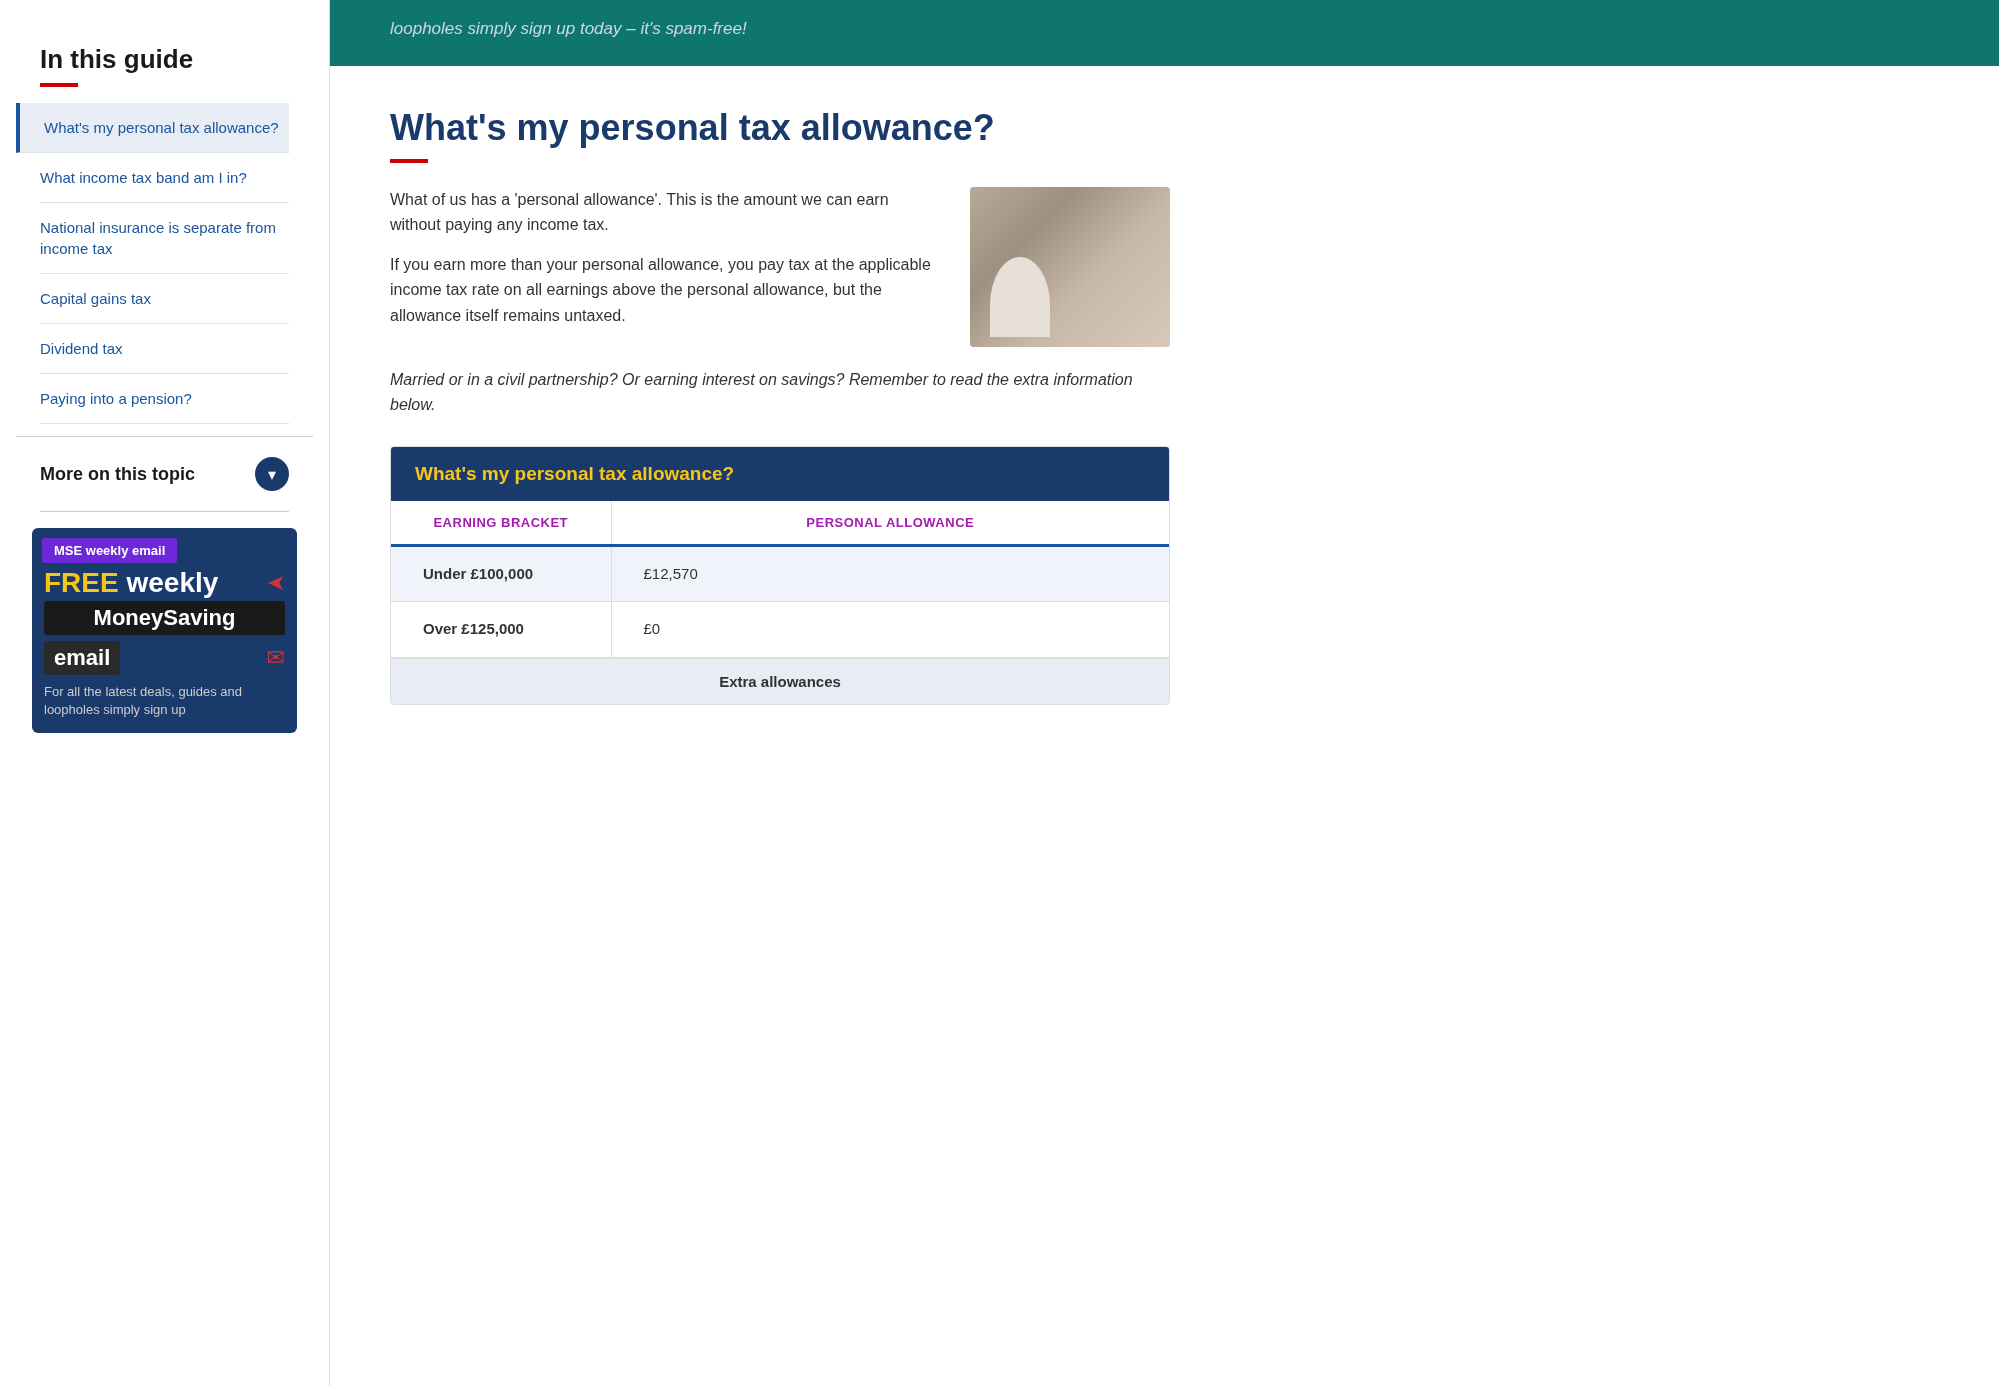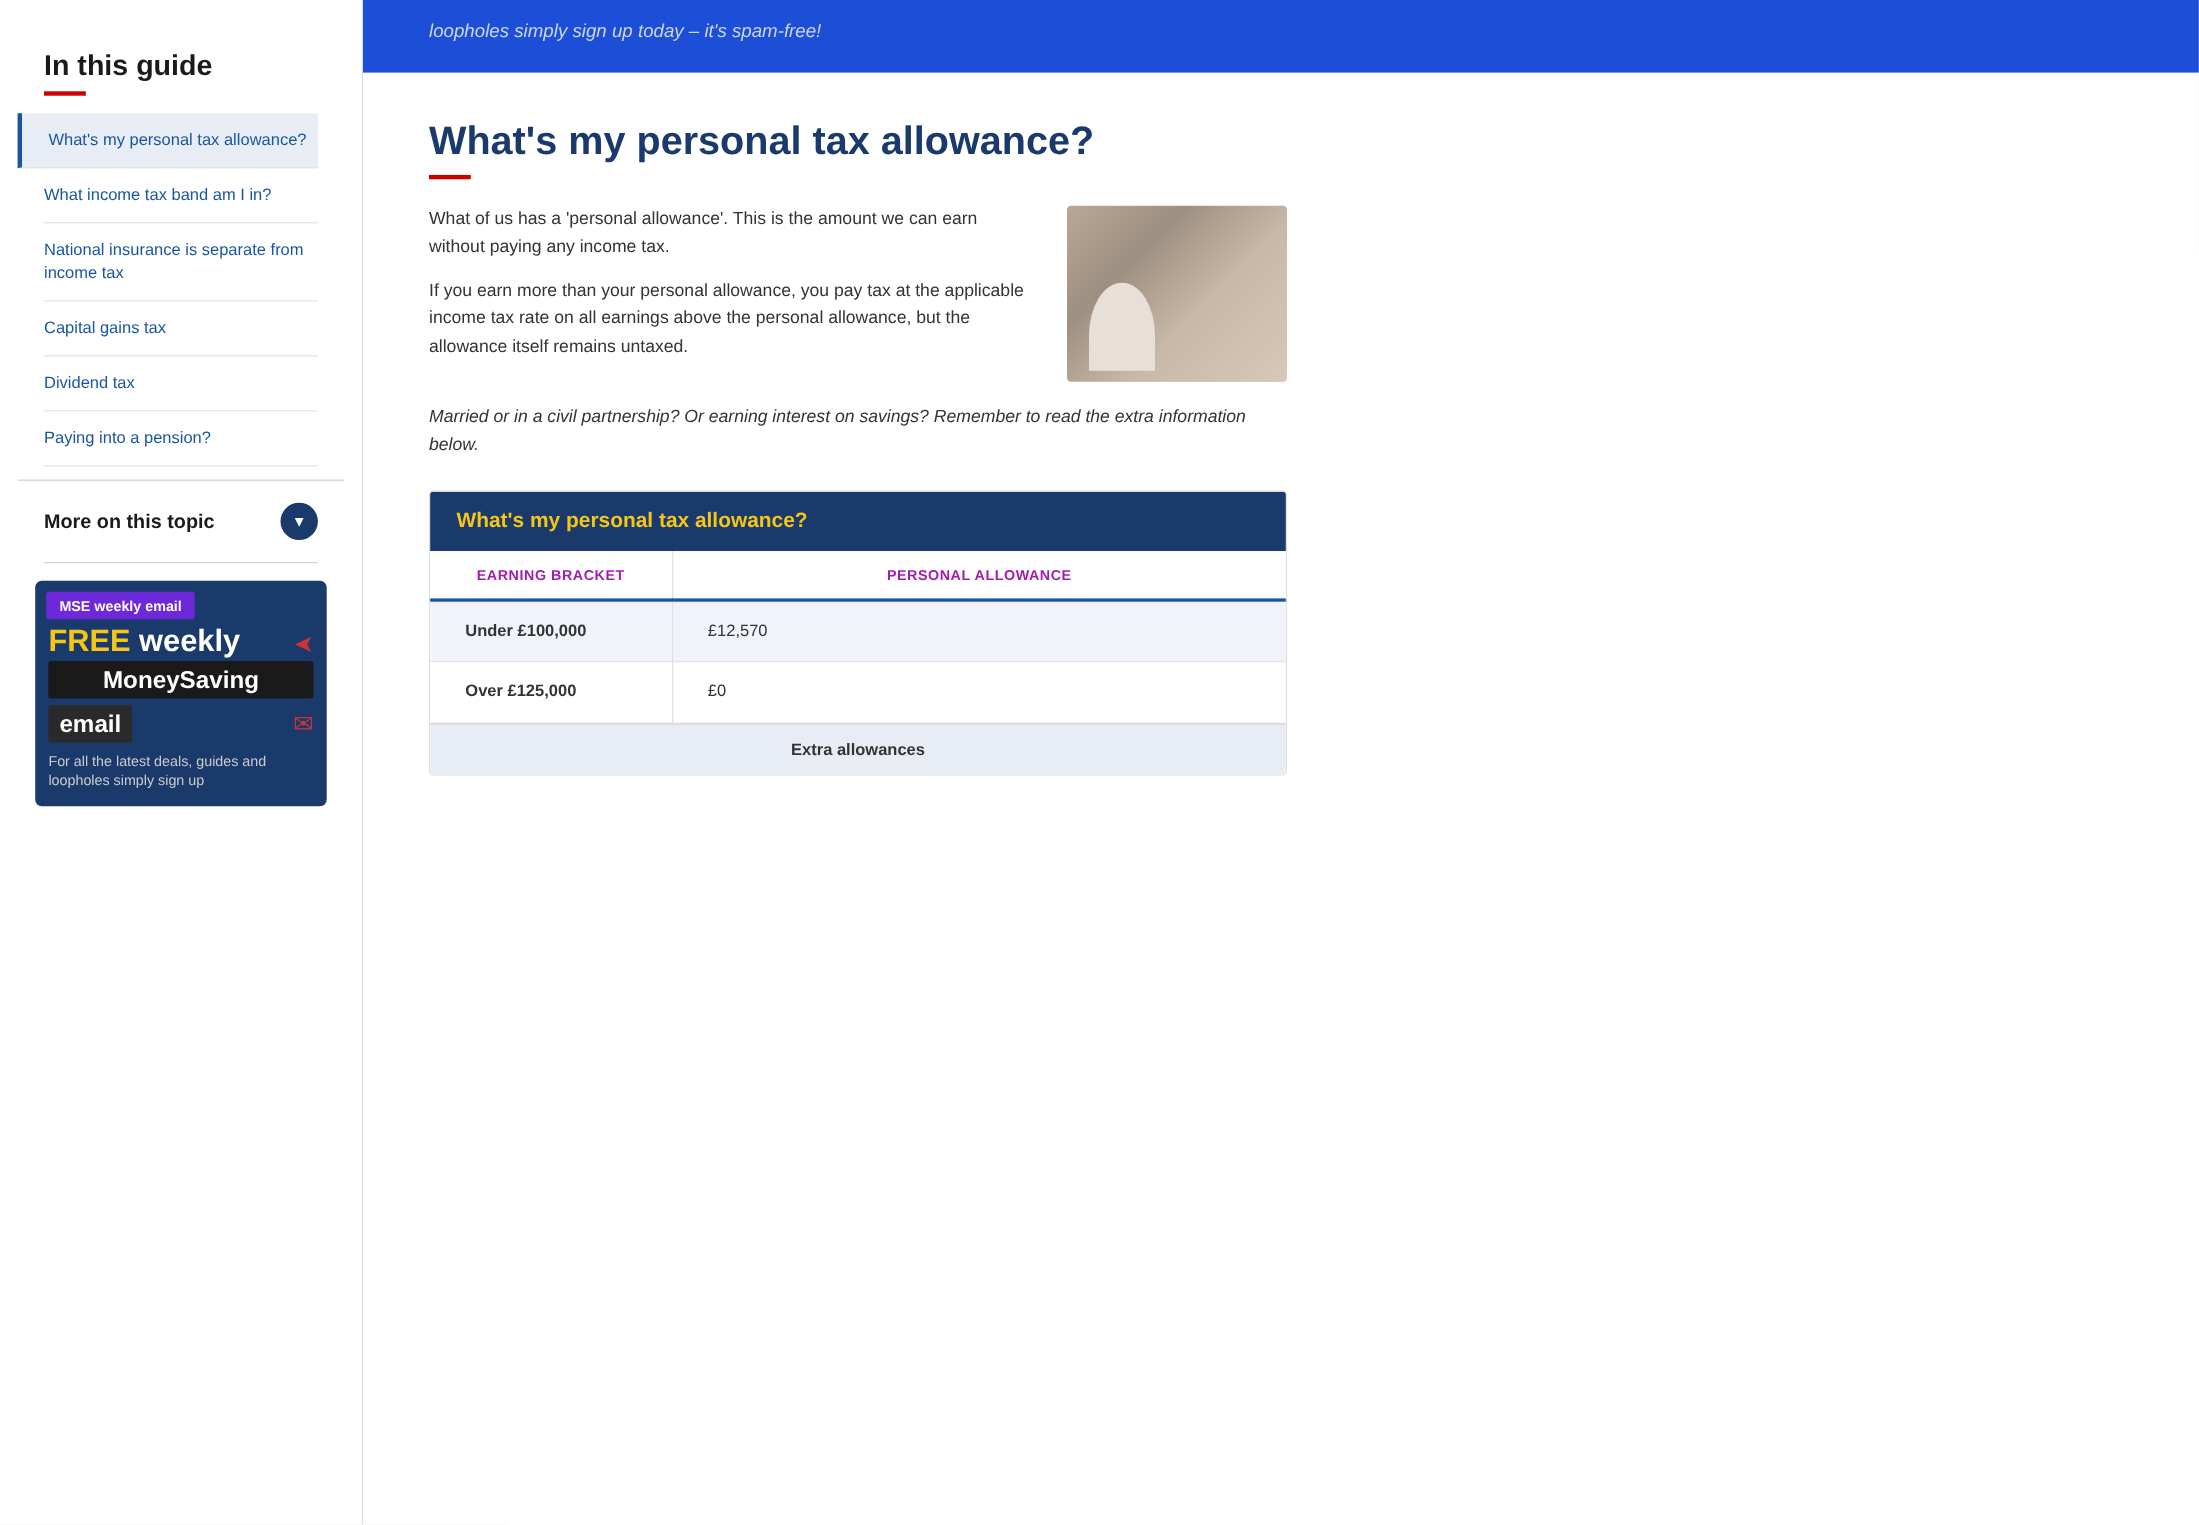--- a/index.html
+++ b/index.html
@@ -120,21 +120,21 @@
       font-size: 13px;
       font-weight: 700;
       padding: 5px 12px;
       display: inline-block;
       border-radius: 3px;
       margin: 10px 10px 0 10px;
     }
 
     .email-signup-row1 {
       display: flex;
-      align-items: flex-end;
+      align-items: center;
       justify-content: space-between;
       padding: 4px 12px 0 12px;
     }
 
     .email-free {
       color: #f5c518;
       font-size: 28px;
       font-weight: 900;
     }
 
@@ -196,21 +196,21 @@
     }
 
     
     .main-content {
       flex: 1;
       background: #fff;
     }
 
     
     .top-banner {
-      background: #1d4ed8;
+      background: #0f766e;
       color: #fff;
       padding: 16px 60px 24px 60px;
       font-size: 17px;
       line-height: 1.5;
     }
 
     .top-banner p {
       color: #ccd6e8;
       font-style: italic;
     }

